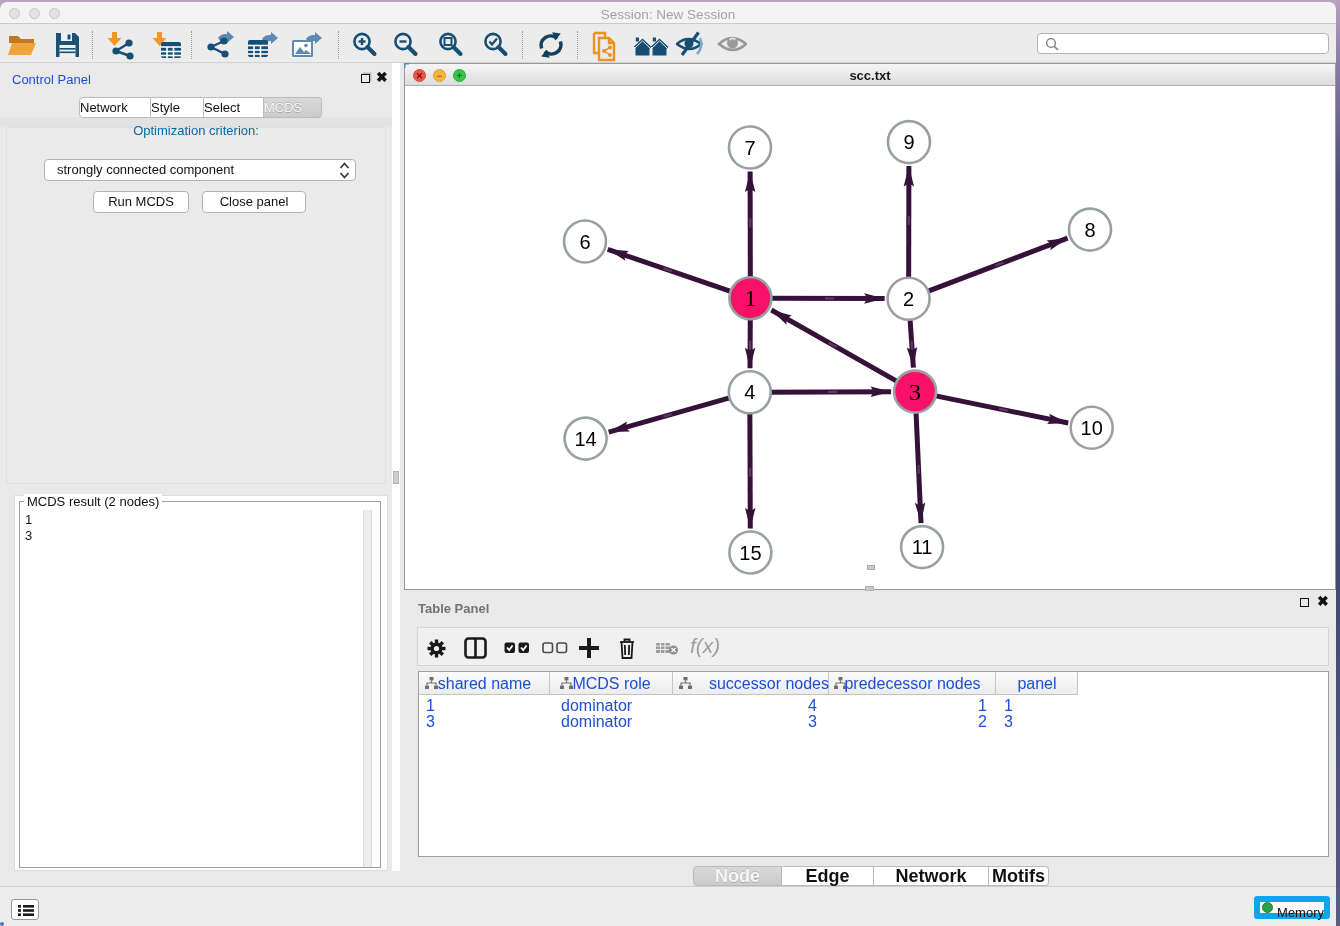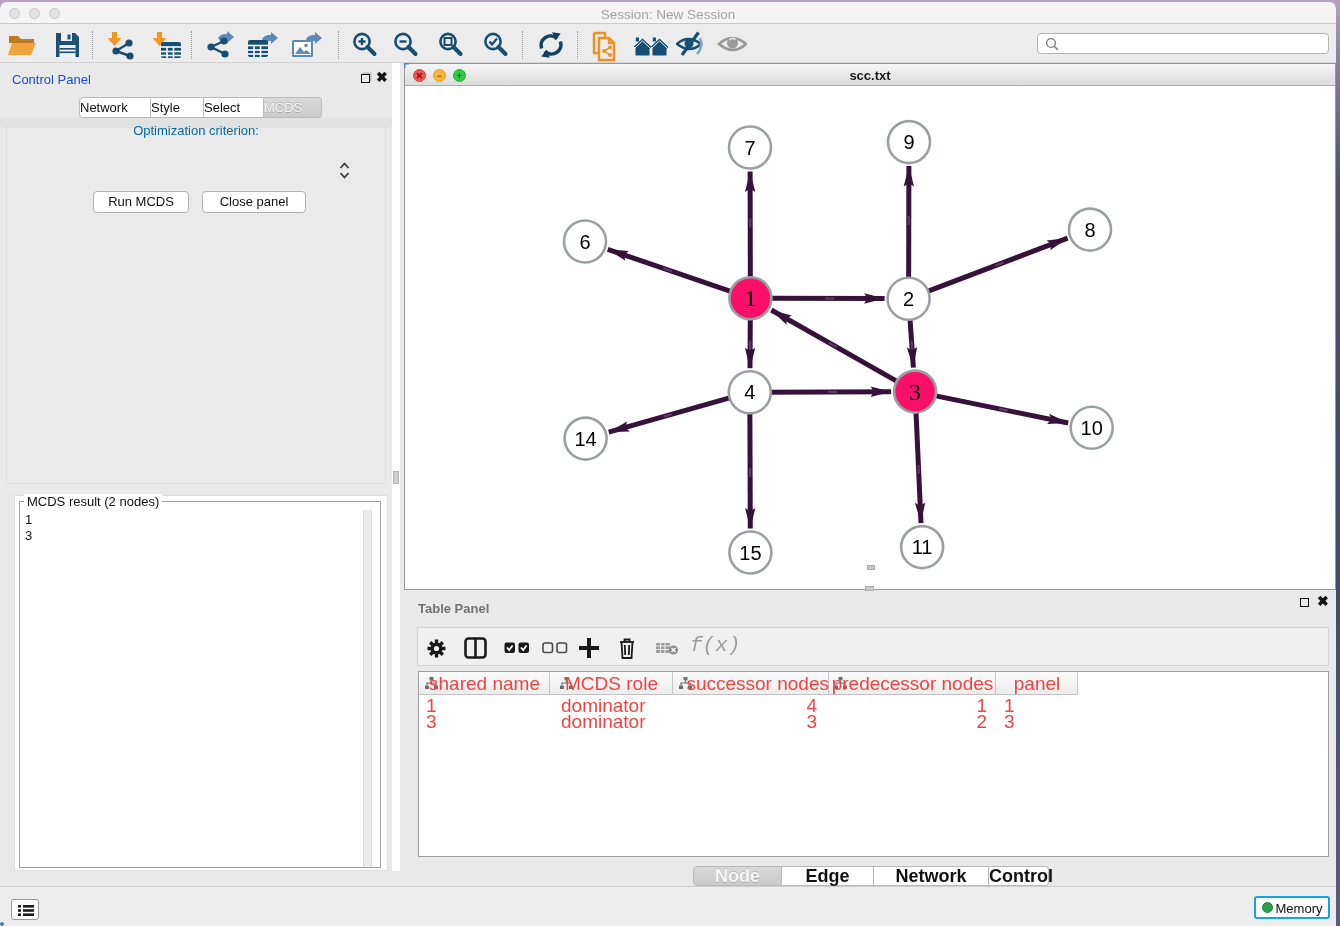--- a/index.html
+++ b/index.html
@@ -39,27 +39,27 @@
 #nwin{left:404px;top:63px;width:932px;height:527px;border:1px solid #989898;background:#fff}
 #ntitle{left:0px;top:0px;width:930px;height:22px;background:linear-gradient(#f6f6f6,#dcdcdc);border-bottom:1px solid #aeaeae}
 .tl{position:absolute;top:4.5px;width:13px;height:13px;border-radius:50%;font-size:9px;font-weight:700;text-align:center;line-height:13px}
 #ntext{left:0;top:4px;width:930px;text-align:center;font-size:13px;font-weight:700;color:#1a1a1a}
 
 #tpanel{left:404px;top:590px;width:932px;height:296px;background:#e9e9e9}
 #tpanel h1{font-size:13px;font-weight:700;color:#737373;position:absolute;left:14px;top:11px}
 #ttoolbar{left:13px;top:37px;width:912px;height:39px;background:#f0f0f0;border:1px solid #d3d3d3}
 #ttable{left:14px;top:81px;width:911px;height:186px;background:#fff;border:1px solid #9e9e9e}
 .thead{position:absolute;top:0;height:23px;background:linear-gradient(#fbfbfb,#ececec);border-right:1px solid #c6c6c6;border-bottom:1px solid #c3c3c3;font-size:13px;color:#111;text-align:center;line-height:23px}
-.tcell{position:absolute;font-size:19px;color:#ef4444;height:16px;line-height:16px}
+.tcell{position:absolute;font-size:16px;color:#1d4ed8;height:16px;line-height:16px}
 .btab{position:absolute;top:276px;height:20px;background:#fff;border:1px solid #b9b9b9;border-left:none;font-size:18px;font-weight:700;color:#111;text-align:center;line-height:18px}
 .btab.tabsel{background:linear-gradient(#d9d9d9,#cbcbcb);color:#f7f7f7;text-shadow:0 1px 0 #aaa, 0 -1px 0 #bbb;font-weight:700}
 
 #statusbar{left:0;top:886px;width:1336px;height:40px;background:#ededed;border-top:1px solid #cfcfcf}
 #listbtn{left:11px;top:899px;width:28px;height:21px;background:#fdfdfd;border:1px solid #989898;border-radius:3px}
-#membtn{left:1254px;top:896px;width:76px;height:23px;background:#fdfdfd;border:2px solid #0ea5e9;border-radius:3px;font-size:13px;color:#111;line-height:21px;text-align:center;padding-left:14px}
+#membtn{left:1254px;top:896px;width:76px;height:23px;background:#fdfdfd;border:6px solid #0ea5e9;border-radius:3px;font-size:13px;color:#111;line-height:21px;text-align:right;padding-left:14px}
 </style></head>
 <body>
 <div class="abs" id="topstrip"></div>
 <div class="abs" id="rightstrip"></div>
 <div class="abs" id="titlebar">
   <span class="dot" style="left:9px"></span>
     <span class="dot" style="left:29px"></span>
     <span class="dot" style="left:49px"></span>
   <div class="abs" id="wtitle">Session: New Session</div>
 </div>
@@ -221,20 +221,21 @@
         <path d="M2.5,11 L6.5,15.5 L10.5,11"></path>
       </g>
     </svg>
   <div class="abs" style="left:0;top:54px;width:392px;height:10px;background:#e2e2e2"></div>
   <div class="abs" style="left:6px;top:64px;width:380px;height:357px;background:#eaeaea;border:1px solid #dedede"></div>
   <div class="tab" style="left:79px;width:72px;border-left:1px solid #bbb;border-radius:4px 0 0 4px">Network</div>
   <div class="tab" style="left:151px;width:53px">Style</div>
   <div class="tab" style="left:204px;width:60px">Select</div>
   <div class="tab tabsel" style="left:264px;width:58px;border-radius:0 4px 4px 0">MCDS</div>
   <div class="abs" id="optlabel">Optimization criterion:</div>
+  <div class="abs" id="combo">strongly connected component</div>
   <div class="btn" style="left:93px;width:96px">Run MCDS</div>
   <div class="btn" style="left:202px;width:104px">Close panel</div>
   <div class="abs" id="grpouter"></div>
   <div class="abs" id="grp"></div>
   <div class="abs" id="grpscroll"></div>
   <div class="abs" id="grplabel">MCDS result (2 nodes)</div>
   <div class="abs" id="grptext">1<br>3</div>
 </div>
 <div class="abs" id="vsplit"></div>
 <div class="abs" id="vsplit2"></div>
@@ -371,21 +372,21 @@
         </g>
         <g stroke="#f0f0f0" stroke-width="1">
           <line x1="0" y1="4" x2="14" y2="4"></line>
           <line x1="0" y1="7.5" x2="14" y2="7.5"></line>
           <line x1="4.5" y1="1" x2="4.5" y2="11"></line>
           <line x1="9" y1="1" x2="9" y2="11"></line>
         </g>
         <circle cx="17.5" cy="8" r="4.5" fill="#8c8c8c"></circle>
         <path d="M15.5,6 l4,4 M19.5,6 l-4,4" stroke="#fff" stroke-width="1.3"></path>
       </svg>
-   <div class="abs" style="left:272px;top:6px;font-family:Liberation Mono, monospace;font-style:italic;font-size:21px;color:#9d9d9d">f(x)</div>
+   <div class="abs" style="left:272px;top:6px;font-family:Liberation Sans, sans-serif;font-style:italic;font-size:21px;color:#9d9d9d">f(x)</div>
   </div>
   <div class="abs" id="ttable">
     <div class="thead" style="left:0;width:131px"></div>
     <div class="thead" style="left:131px;width:123px"></div>
     <div class="thead" style="left:254px;width:156px"></div>
     <div class="thead" style="left:410px;width:167px"></div>
     <div class="thead" style="left:577px;width:82px"></div>
     <svg class="abs" style="left:6px;top:5px" width="13" height="13">
         <g fill="#6e6e6e">
           <rect x="4.5" y="0" width="4" height="3.4"></rect>
@@ -438,21 +439,21 @@
     <div class="tcell" style="left:585px;top:26px">1</div>
     <div class="tcell" style="left:7px;top:42px">3</div>
     <div class="tcell" style="left:142px;top:42px">dominator</div>
     <div class="tcell" style="left:254px;top:42px;width:144px;text-align:right">3</div>
     <div class="tcell" style="left:410px;top:42px;width:158px;text-align:right">2</div>
     <div class="tcell" style="left:585px;top:42px">3</div>
   </div>
   <div class="btab tabsel" style="left:289px;width:89px;border-left:1px solid #b9b9b9;border-radius:4px 0 0 4px">Node Table</div>
   <div class="btab" style="left:378px;width:92px">Edge Table</div>
   <div class="btab" style="left:470px;width:115px">Network Table</div>
-  <div class="btab" style="left:585px;width:60px;border-radius:0 4px 4px 0">Control</div>
+  <div class="btab" style="left:585px;width:60px;border-radius:0 4px 4px 0">Motifs</div>
 </div>
 <div class="abs" id="statusbar"></div>
 <div class="abs" id="listbtn">
     <svg class="abs" style="left:6px;top:4px" width="16" height="13">
       <g fill="#1a1a1a">
         <rect x="0" y="1" width="3" height="2.6"></rect>
         <rect x="5" y="1" width="11" height="2.6"></rect>
         <rect x="0" y="5.2" width="3" height="2.6"></rect>
         <rect x="5" y="5.2" width="11" height="2.6"></rect>
         <rect x="0" y="9.4" width="3" height="2.6"></rect>

